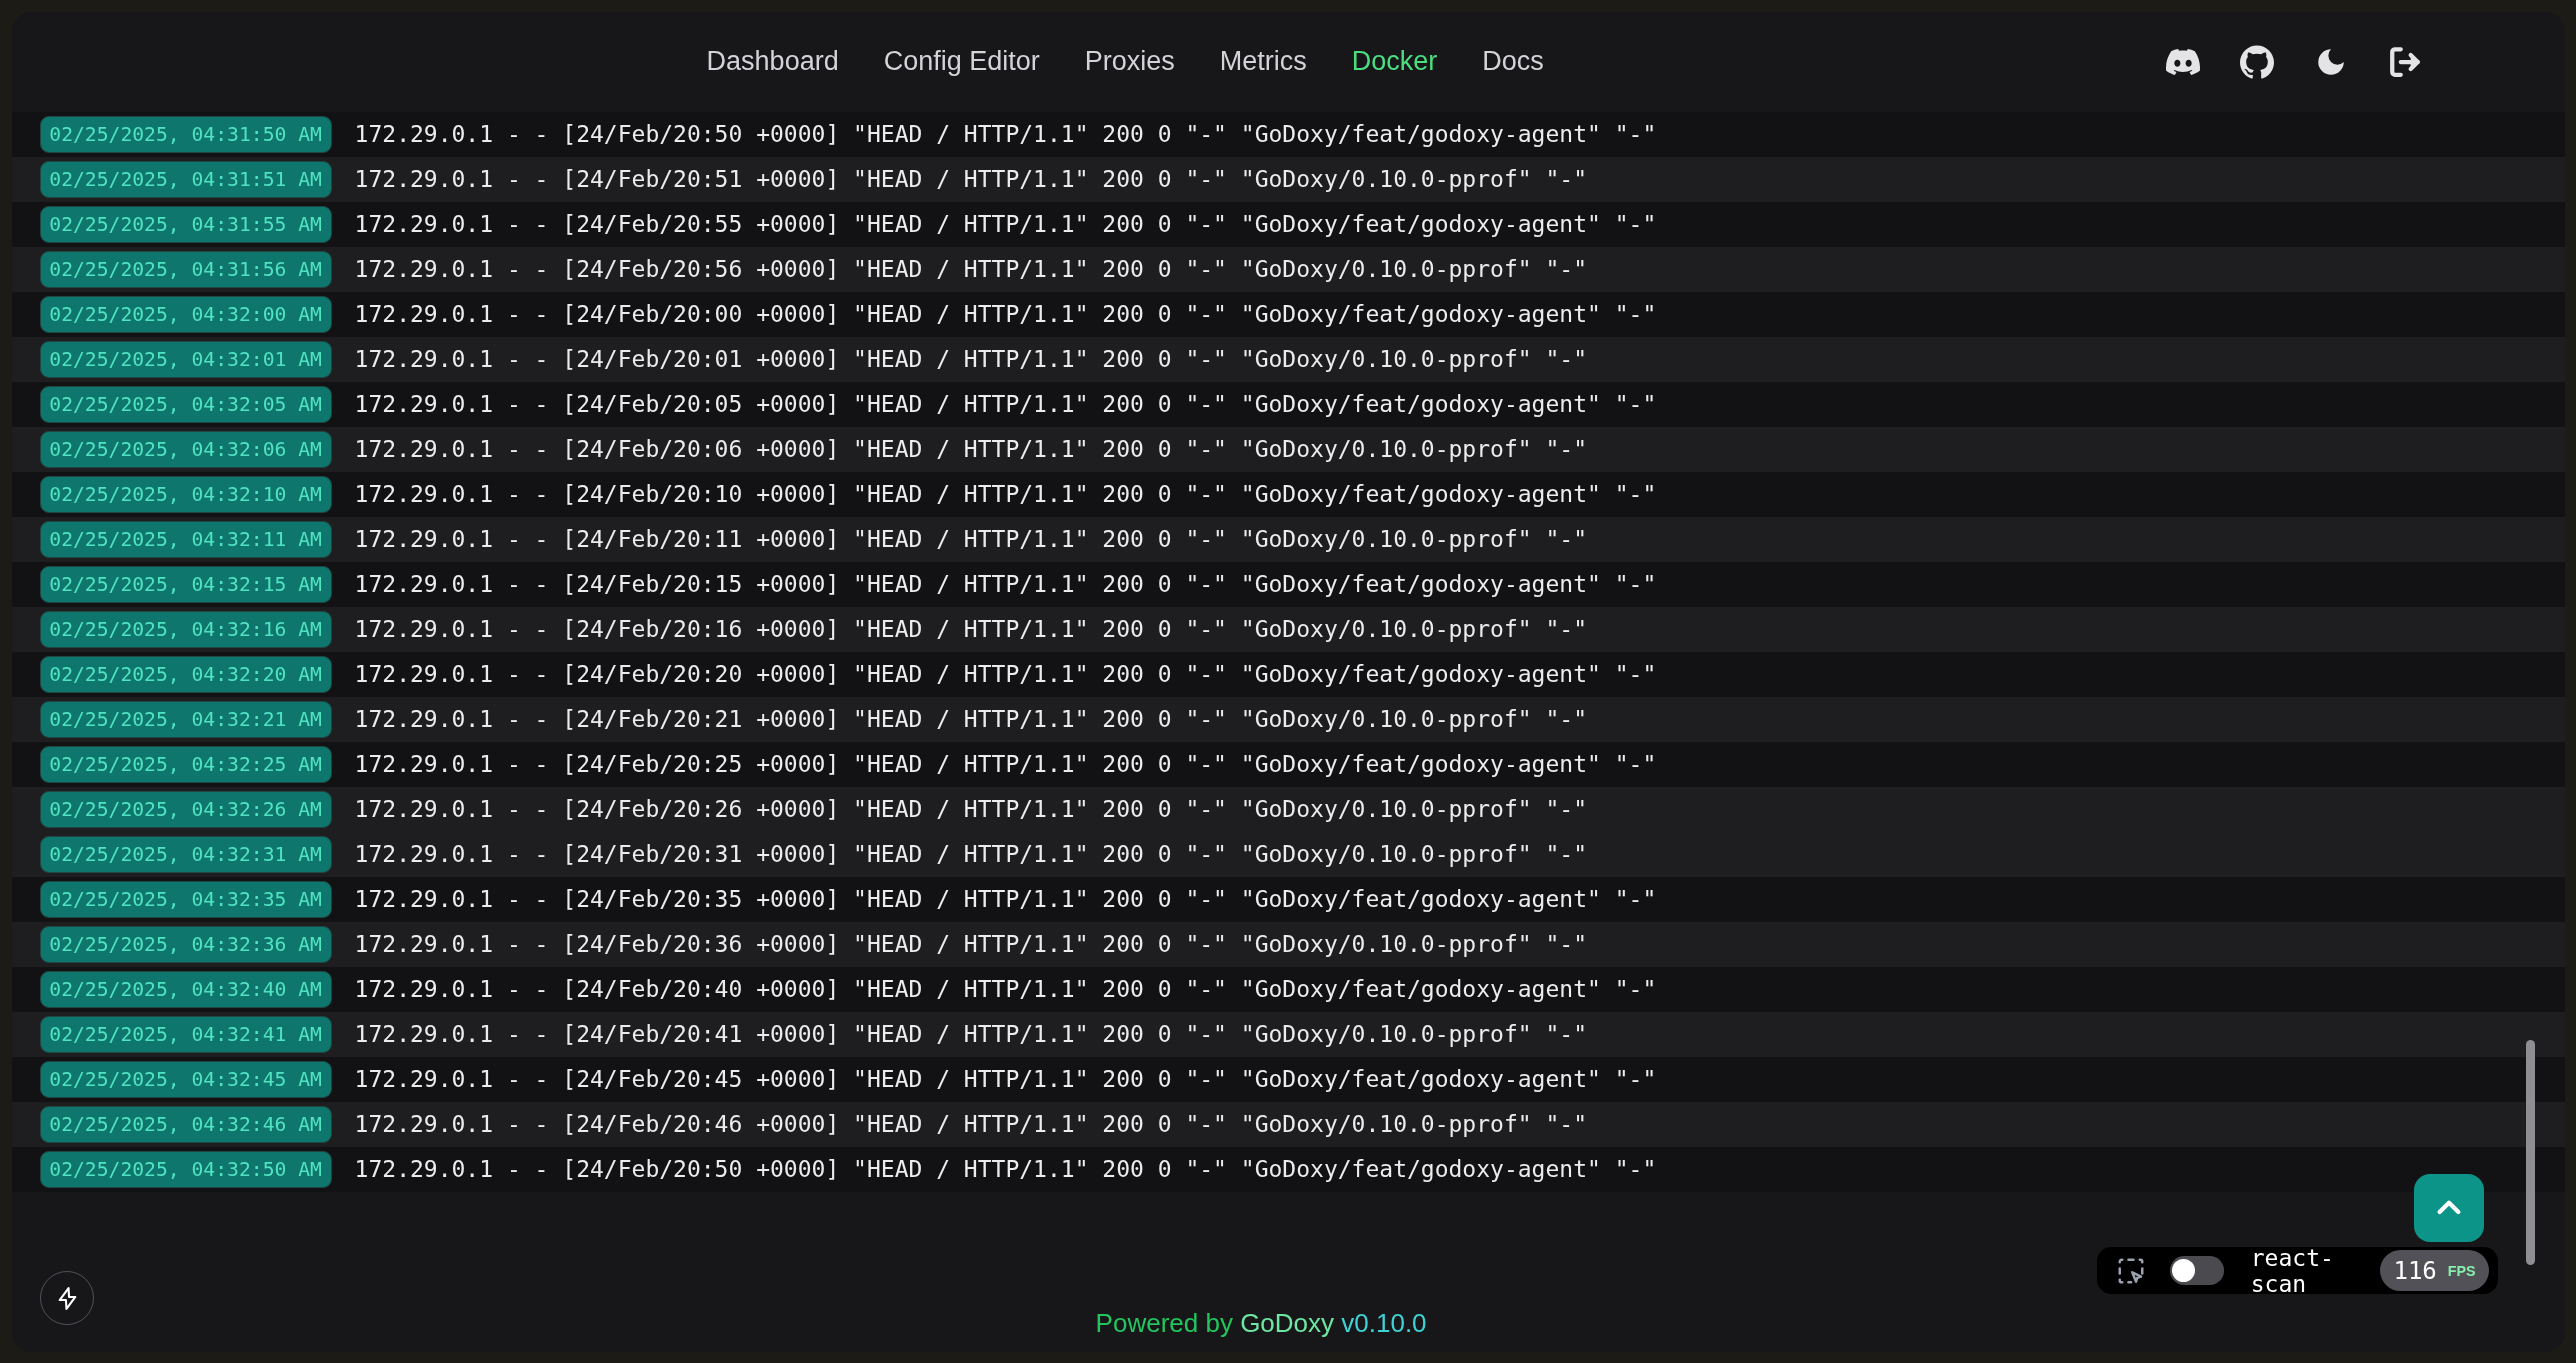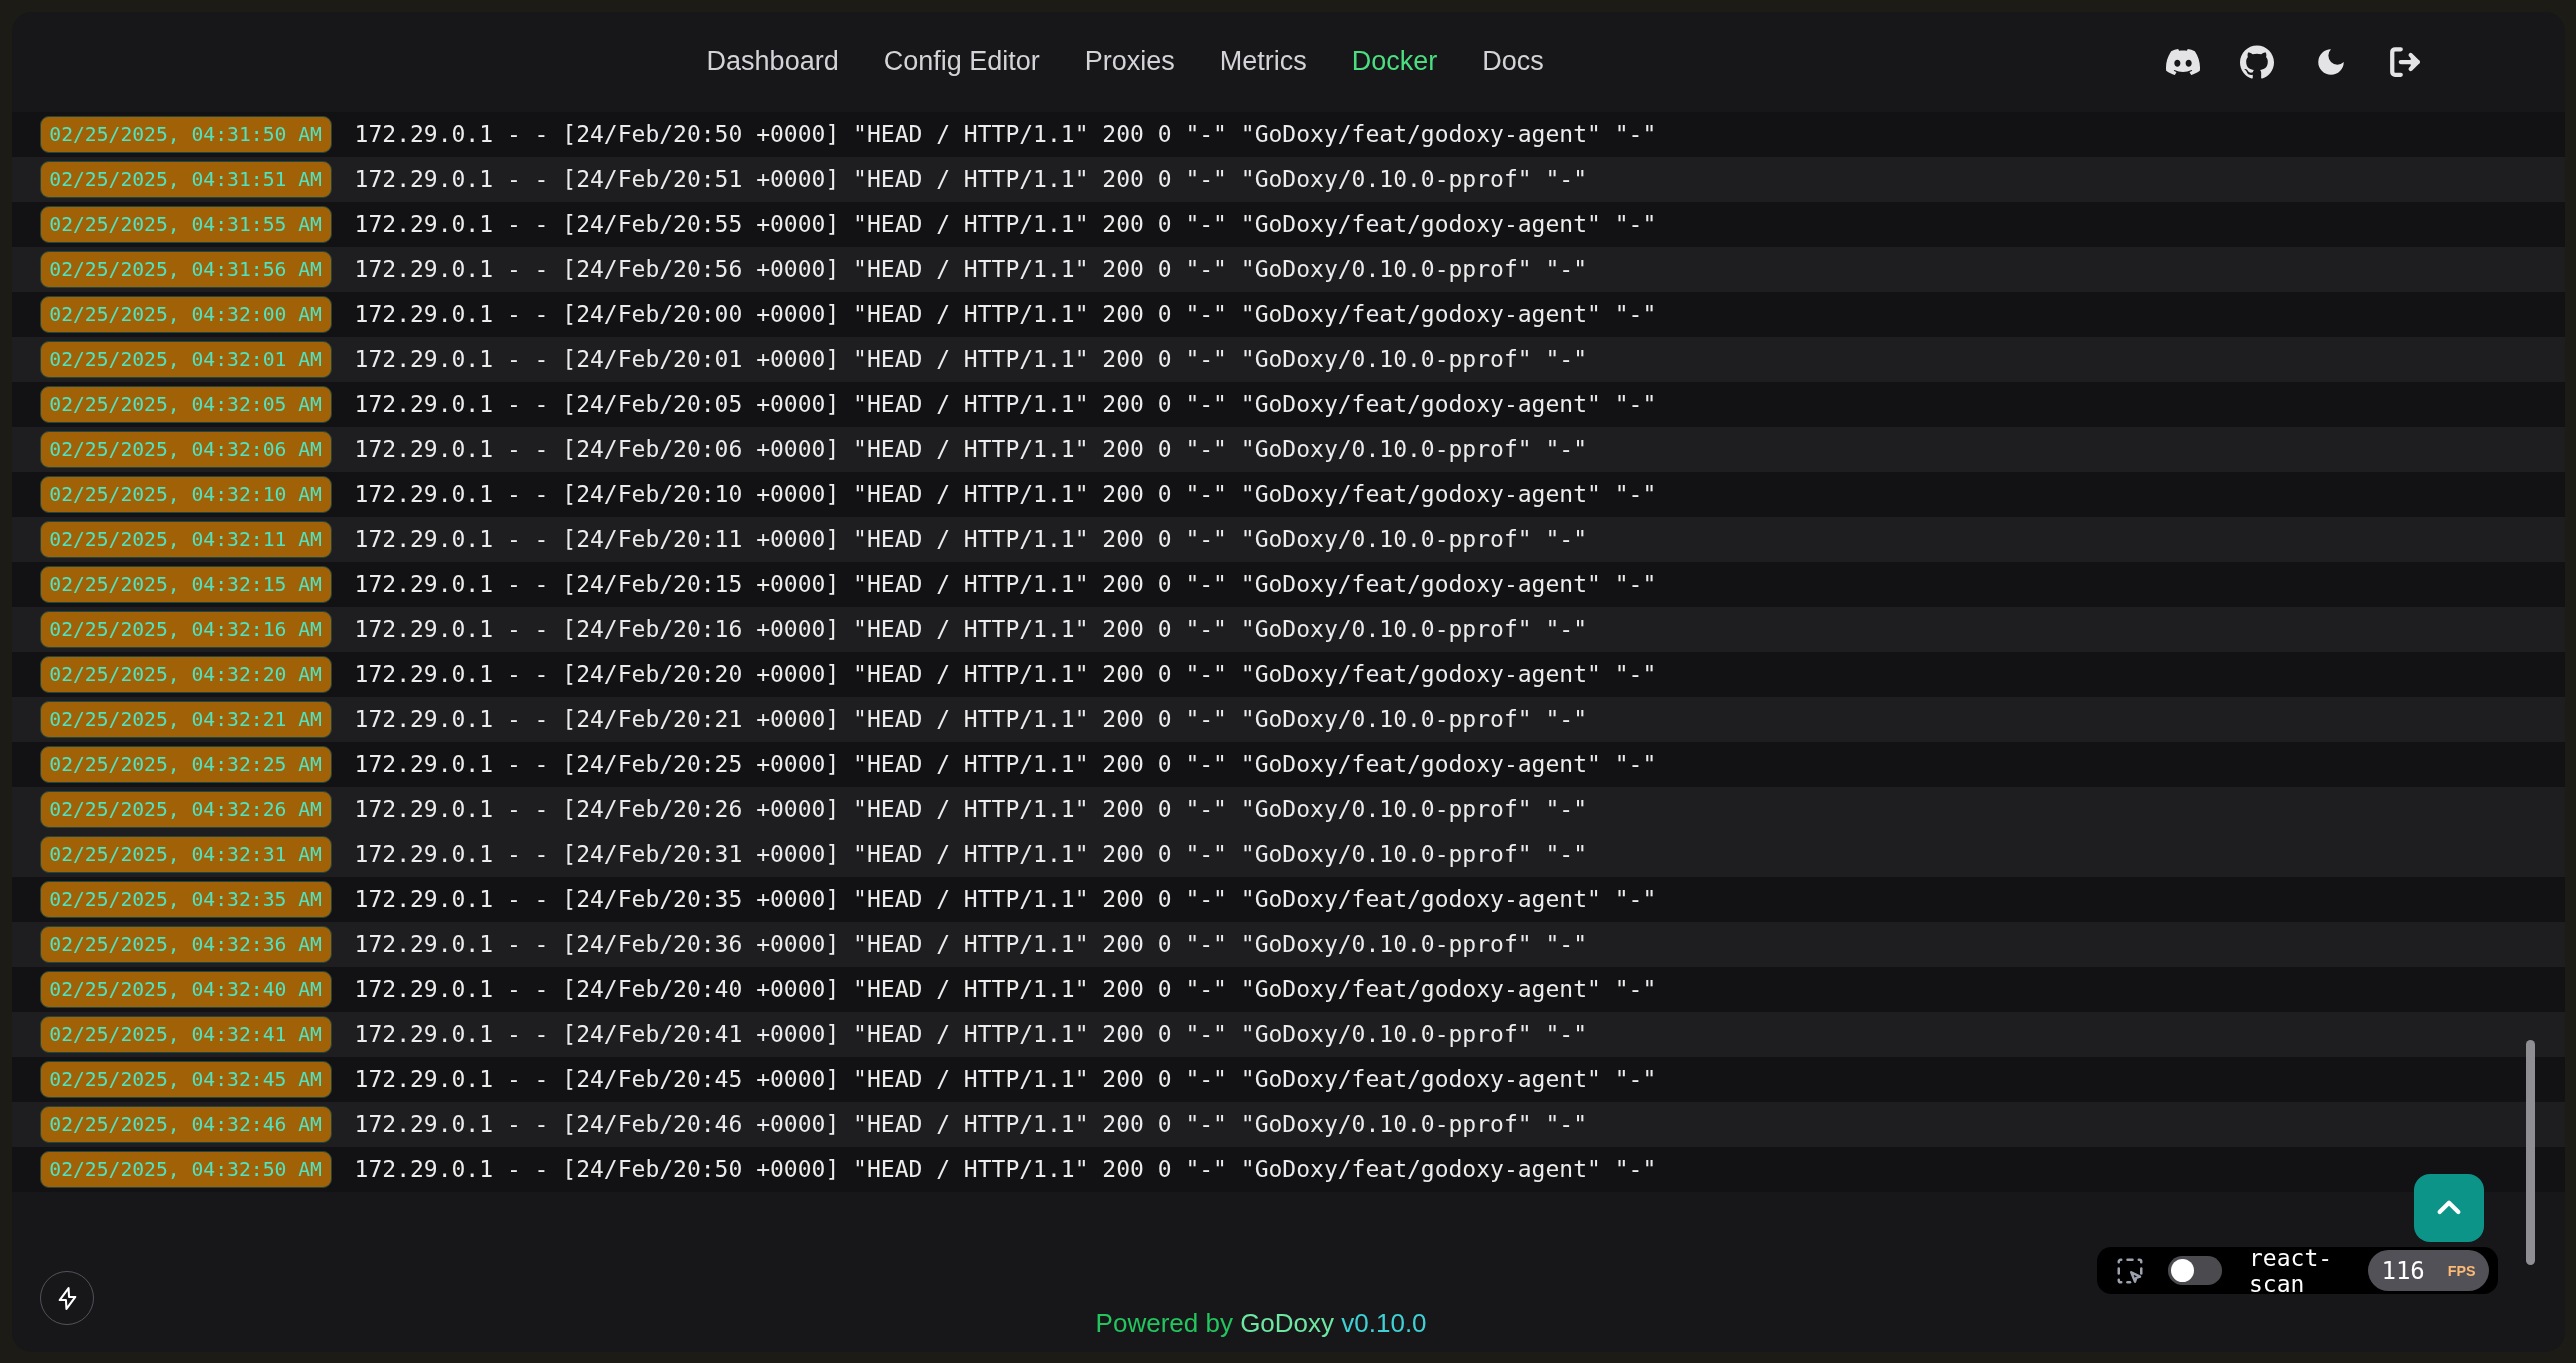--- a/index.html
+++ b/index.html
@@ -47,21 +47,21 @@
   
   .log-list { width:100%; }
   .log-row {
     height:45px; display:flex; align-items:center;
     padding-left:28px; background:#121214; white-space:nowrap;
   }
   .log-row.alt { background:#1e1e21; }
   .ts-badge {
     flex:none; width:292px; height:37px;
     display:flex; align-items:center; justify-content:center;
-    background:#a16207; border:1.8px solid #1d4841; border-radius:9px;
+    background:#0f766e; border:1.8px solid #1d4841; border-radius:9px;
     color:#50e3c2; font-family:"DejaVu Sans Mono", monospace; font-size:19.7px;
   }
   .log-msg {
     margin-left:23px; font-family:"DejaVu Sans Mono", monospace;
     font-size:23px; color:#ececec; white-space:pre;
   }
   
   .footer {
     position:absolute; left:0; right:54px; bottom:12.5px;
     text-align:center; font-size:26px;
@@ -84,21 +84,21 @@
     position:absolute; left:2097px; top:1247px; width:401px; height:47px;
     background:#000; border-radius:14.3px; z-index:25;
     display:flex; align-items:center; padding:0 9px 0 18px;
   }
   .inspect-btn { width:34px; height:34px; display:flex; align-items:center; justify-content:center; cursor:pointer; }
   .toggle { margin-left:23px; width:54px; height:29px; background:#4b4b4f; border-radius:14.3px; position:relative; cursor:pointer; flex:none; }
   .toggle .knob { position:absolute; left:2.7px; top:2.7px; width:23px; height:23px; background:#fff; border-radius:50%; }
   .rs-label { margin-left:27px; font-family:"DejaVu Sans Mono", monospace; font-size:23px; color:#ffffff; }
   .fps-pill { margin-left:auto; background:#515157; border-radius:20.6px; height:41px; display:flex; align-items:center; padding:0 13.4px; }
   .fps-val { font-family:"DejaVu Sans Mono", monospace; font-size:24px; color:#fff; }
-  .fps-unit { font-size:14.3px; font-weight:700; color:#fdba74; margin-left:23px; }
+  .fps-unit { font-size:14.3px; font-weight:700; color:#86efac; margin-left:11px; }
   .scrollbar-thumb {
     position:absolute; left:2526px; top:1040px; width:9px; height:225px;
     background:#8e8e93; border-radius:4.5px; z-index:15; cursor:pointer;
   }
 </style>
 </head>
 <body>
 
 <div class="frame">
 

